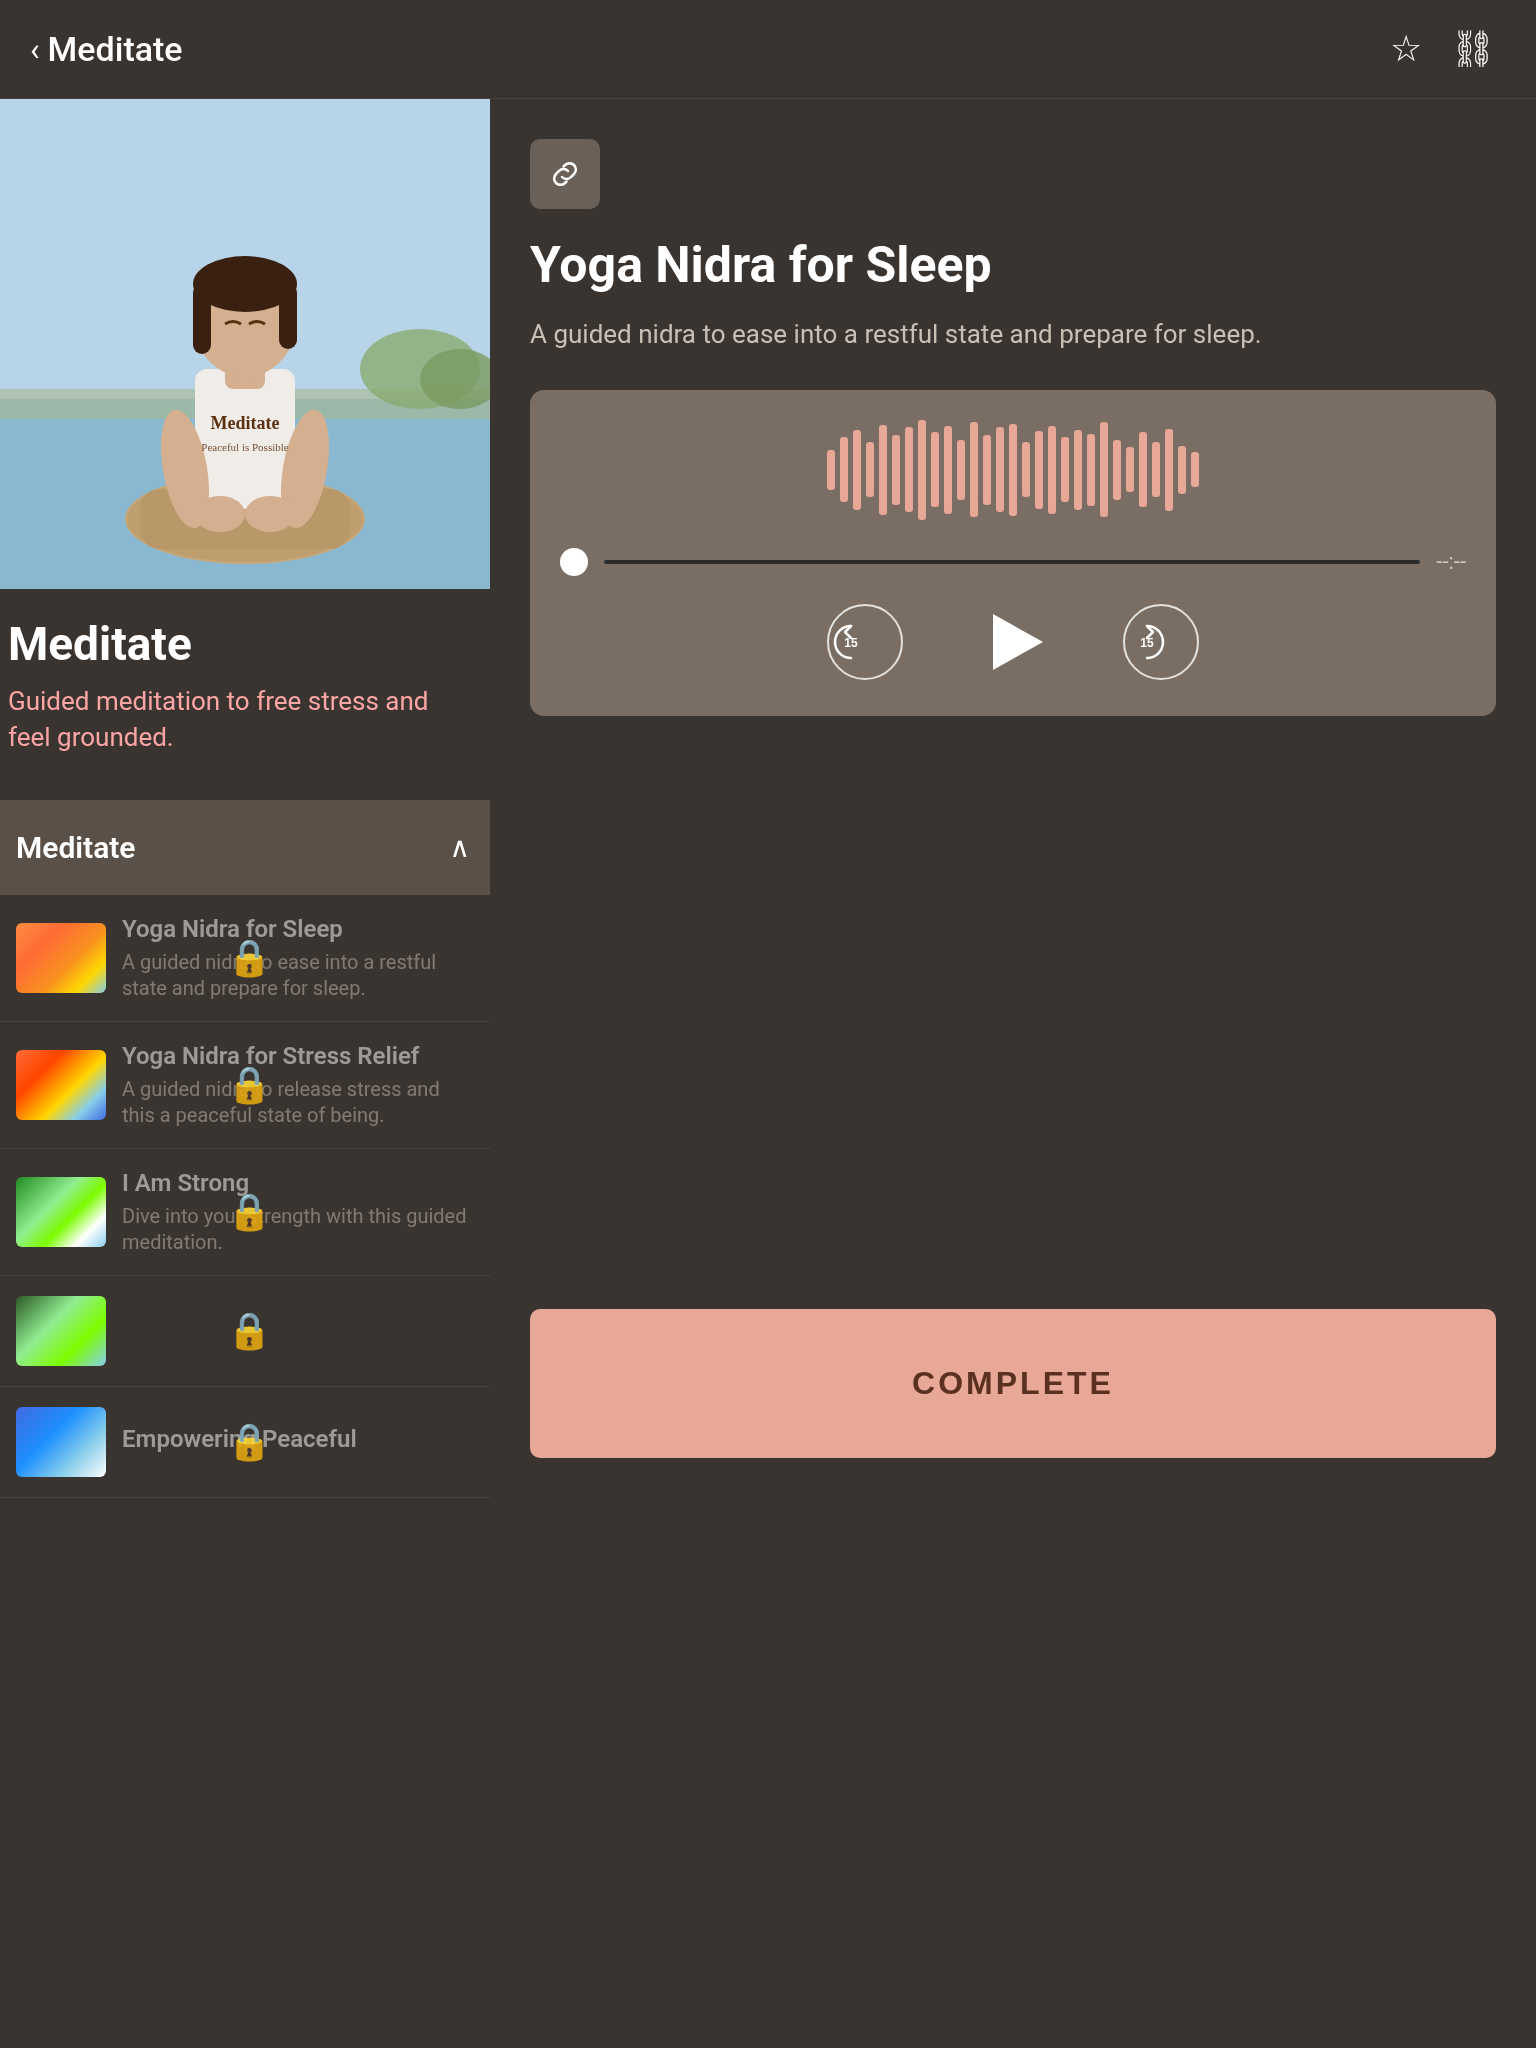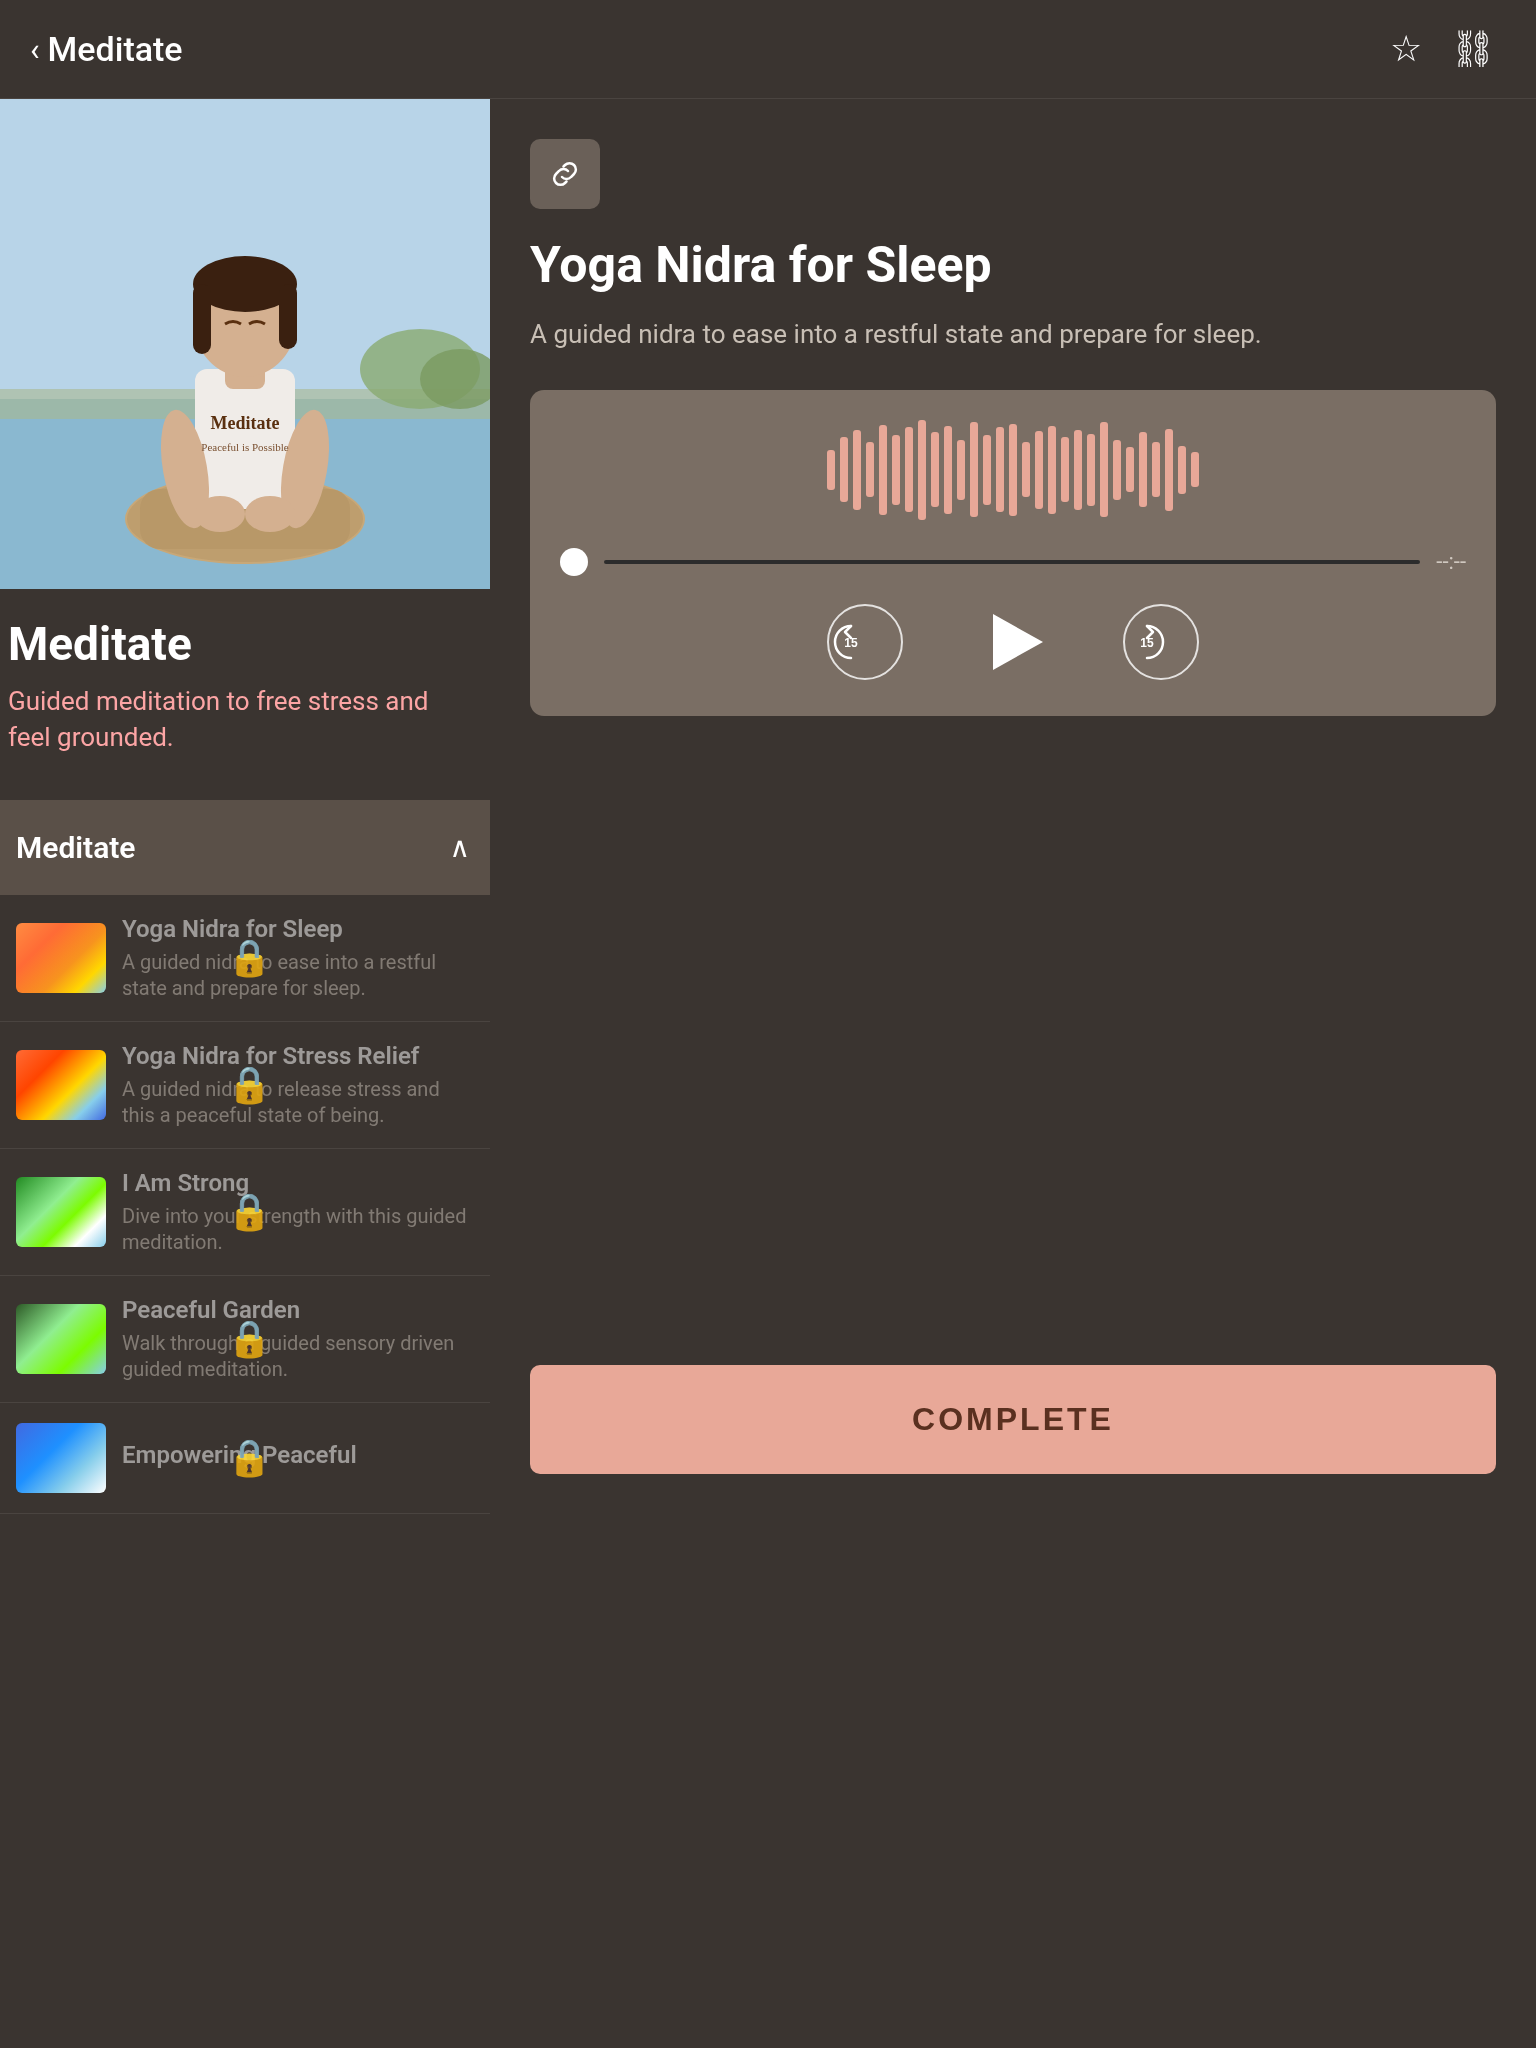--- a/index.html
+++ b/index.html
@@ -305,21 +305,21 @@
       padding-top: 60px;
     }
 
     .complete-button {
       width: 100%;
       background-color: #e8a898;
       color: #5a3020;
       font-size: 32px;
       font-weight: 700;
       letter-spacing: 3px;
-      padding: 36px;
+      padding: 56px;
       border: none;
       border-radius: 10px;
       cursor: pointer;
       text-align: center;
     }
 
     
     .circle-btn {
       width: 76px;
       height: 76px;
@@ -429,24 +429,20 @@
           <div class="list-item-thumb thumb-strong"></div>
           <div class="list-item-text">
             <div class="list-item-name">I Am Strong</div>
             <div class="list-item-desc">Dive into your strength with this guided meditation.</div>
           </div>
           <span class="lock-icon">🔒</span>
         </div>
 
         <div class="list-item">
           <div class="list-item-thumb thumb-garden"></div>
-          <div class="list-item-text">
-            <div class="list-item-name">Peaceful Garden</div>
-            <div class="list-item-desc">Walk through a guided sensory driven guided meditation.</div>
-          </div>
           <span class="lock-icon">🔒</span>
         </div>
 
         <div class="list-item">
           <div class="list-item-thumb thumb-empowering"></div>
           <div class="list-item-text">
             <div class="list-item-name">Empowering Peaceful</div>
             <div class="list-item-desc"></div>
           </div>
           <span class="lock-icon">🔒</span>

